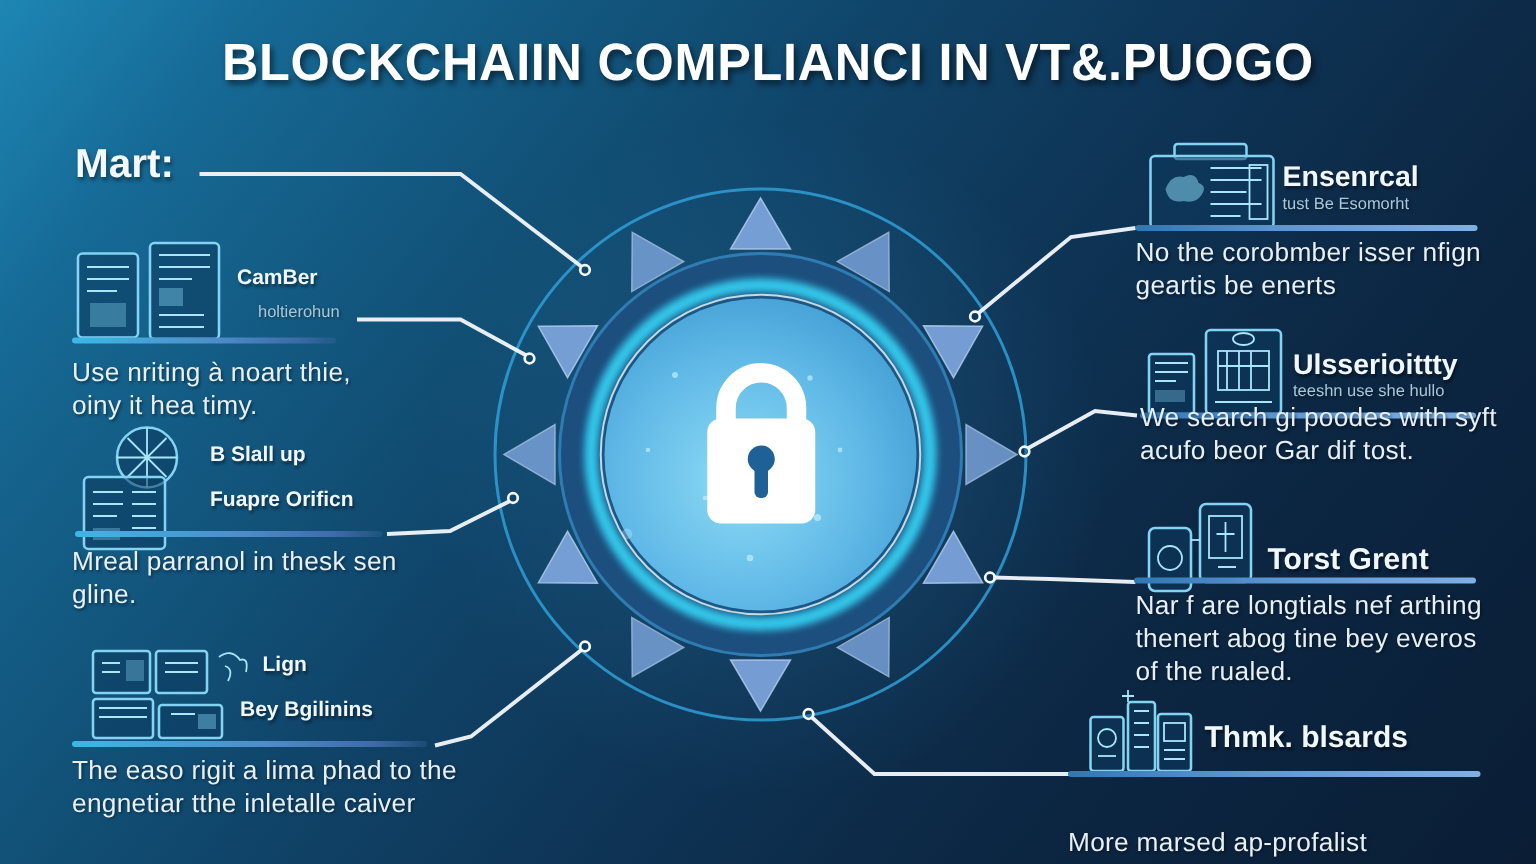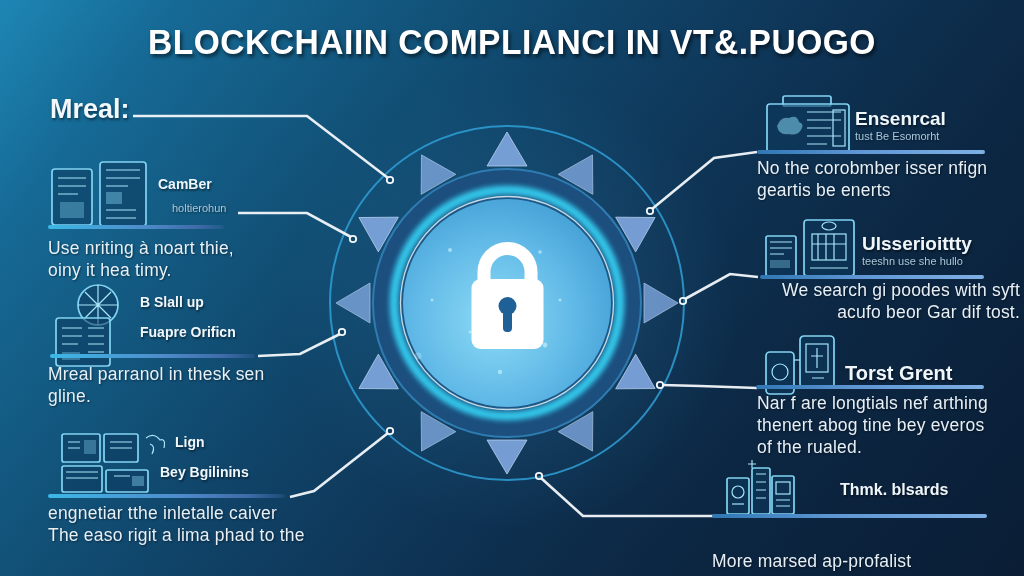--- a/index.html
+++ b/index.html
@@ -112,21 +112,21 @@
       <circle class="callout-dot" cx="390" cy="431" r="3.2"></circle>
       <circle class="callout-dot" cx="650" cy="211" r="3.2"></circle>
       <circle class="callout-dot" cx="683" cy="301" r="3.2"></circle>
       <circle class="callout-dot" cx="660" cy="385" r="3.2"></circle>
       <circle class="callout-dot" cx="539" cy="476" r="3.2"></circle>
     </g>
   </svg>
 
   <div class="main-title">BLOCKCHAIIN COMPLIANCI IN VT&amp;.PUOGO</div>
 
-  <div class="side-label" style="left:50px;top:94px;">Mreal:</div>
+  <div class="side-label" style="left:50px;top:94px;">Mart:</div>
 
   <div class="icon-wrap" style="left:48px;top:160px;">
     <svg width="104" height="70" viewBox="0 0 104 70">
       <rect class="ic" x="4" y="9" width="40" height="56" rx="3"></rect>
       <path class="ic2" d="M10 18 h28 M10 26 h28 M10 34 h20"></path>
       <rect class="icf" x="12" y="42" width="24" height="16" opacity="0.5"></rect>
       <rect class="ic" x="52" y="2" width="46" height="64" rx="3"></rect>
       <path class="ic2" d="M58 10 h34 M58 18 h34 M58 26 h22 M58 50 h30 M58 58 h30"></path>
       <rect class="icf" x="58" y="32" width="16" height="12" opacity="0.6"></rect>
     </svg>
@@ -166,22 +166,22 @@
       <rect class="ic" x="48" y="40" width="42" height="22" rx="2"></rect>
       <path class="ic2" d="M8 42 h32 M8 48 h32 M56 46 h16"></path>
       <rect class="icf" x="74" y="46" width="12" height="10" opacity="0.6"></rect>
       <path class="ic2" d="M88 8 q8 -6 14 2 q6 -2 4 8 M92 14 q6 2 2 10"></path>
     </svg>
   </div>
   <div class="item-title t-lg" style="left:160px;top:434px;margin-left:15px;">Lign</div>
   <div class="item-title t-lg" style="left:160px;top:464px;">Bey Bgilinins</div>
   <div class="bar bar-left" style="left:48px;top:494px;width:237px;"></div>
   <div class="body-text" style="left:48px;top:502px;width:300px;">
+    <div>The easo rigit a lima phad to the</div>
     <div>engnetiar tthe inletalle caiver</div>
-    <div>The easo rigit a lima phad to the</div>
   </div>
 
   <div class="icon-wrap" style="left:763px;top:94px;">
     <svg width="90" height="62" viewBox="0 0 90 62">
       <rect class="ic" x="20" y="2" width="48" height="10" rx="2"></rect>
       <rect class="ic" x="4" y="10" width="82" height="48" rx="3"></rect>
       <path class="ic2" d="M44 18 h34 M44 26 h34 M44 34 h24 M44 42 h34 M44 50 h20"></path>
       <path class="icf" d="M14 32 q4 -10 12 -8 q8 -4 10 4 q6 2 2 8 q-4 6 -12 4 q-10 2 -12 -8 z" opacity="0.8"></path>
       <rect class="ic2" x="70" y="16" width="12" height="36"></rect>
     </svg>
@@ -202,21 +202,21 @@
       <rect class="ic" x="42" y="6" width="50" height="56" rx="3"></rect>
       <ellipse class="ic2" cx="67" cy="12" rx="7" ry="4"></ellipse>
       <rect class="ic2" x="50" y="20" width="34" height="26"></rect>
       <path class="ic2" d="M56 20 v26 M64 20 v26 M72 20 v26 M50 30 h34"></path>
       <path class="ic2" d="M48 54 h38"></path>
     </svg>
   </div>
   <div class="item-title t-md" style="left:862px;top:233px;">Ulsserioittty</div>
   <div class="item-sub" style="left:862px;top:255px;">teeshn use she hullo</div>
   <div class="bar bar-right" style="left:760px;top:275px;width:224px;"></div>
-  <div class="body-text" style="left:760px;top:279px;width:260px;text-align:right;">
+  <div class="body-text" style="left:760px;top:267px;width:260px;">
     <div>We search gi poodes with syft</div>
     <div>acufo beor Gar dif tost.</div>
   </div>
 
   <div class="icon-wrap" style="left:762px;top:334px;">
     <svg width="80" height="62" viewBox="0 0 80 62">
       <rect class="ic" x="4" y="18" width="28" height="42" rx="4"></rect>
       <circle class="ic2" cx="18" cy="38" r="8"></circle>
       <path class="ic2" d="M10 54 h16"></path>
       <rect class="ic" x="38" y="2" width="34" height="52" rx="4"></rect>
@@ -239,20 +239,20 @@
       <rect class="ic" x="5" y="20" width="22" height="36" rx="2"></rect>
       <circle class="ic2" cx="16" cy="34" r="6"></circle>
       <path class="ic2" d="M10 46 h12"></path>
       <rect class="ic" x="30" y="10" width="18" height="46" rx="2"></rect>
       <path class="ic2" d="M34 16 h10 M34 24 h10 M34 32 h10 M34 40 h10"></path>
       <rect class="ic" x="50" y="18" width="22" height="38" rx="2"></rect>
       <rect class="ic2" x="54" y="24" width="14" height="12"></rect>
       <path class="ic2" d="M54 42 h14 M54 48 h14"></path>
     </svg>
   </div>
-  <div class="item-title t-md" style="left:840px;top:481px;font-size:16px;">Thmk. blsards</div>
+  <div class="item-title t-md" style="left:803px;top:481px;font-size:20px;">Thmk. blsards</div>
   <div class="bar bar-right" style="left:712px;top:514px;width:275px;"></div>
   <div class="body-text" style="left:712px;top:521px;width:280px;margin-top:29px;">
     <div>More marsed ap-profalist</div>
     <div>ererutfvi poodes</div>
   </div>
 
 </div>
 
 </body></html>

